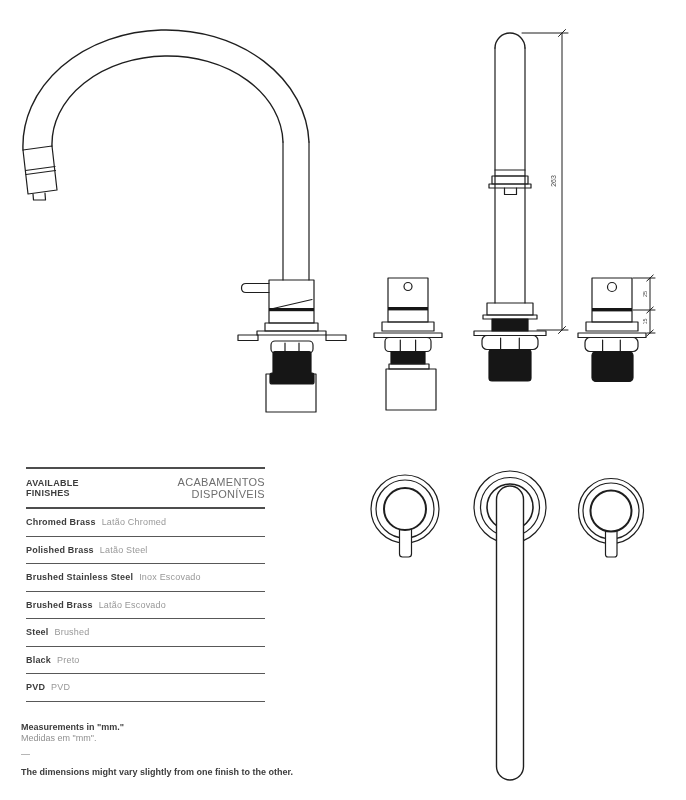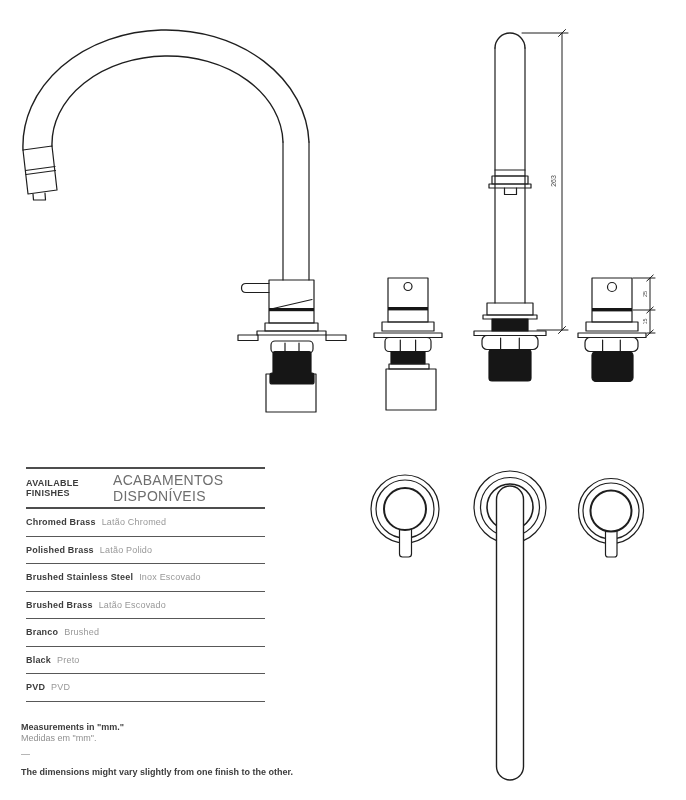--- a/index.html
+++ b/index.html
@@ -4,21 +4,21 @@
 <style>
   html,body{margin:0;padding:0;background:#ffffff;}
   .page{position:relative;width:686px;height:800px;background:#ffffff;overflow:hidden;
         font-family:"Liberation Sans",sans-serif;}
   .drawings{position:absolute;left:0;top:0;}
   
   .fin-table{position:absolute;left:26px;top:467px;width:239px;}
   .fin-header{display:flex;align-items:center;gap:14px;height:38px;
               border-top:2px solid #4d4d4d;border-bottom:2px solid #4d4d4d;}
   .fin-header .en{font-size:9px;font-weight:bold;color:#3d3d3d;letter-spacing:.3px;}
-  .fin-header .pt{font-size:14px;color:#6e6e6e;letter-spacing:.3px;}
+  .fin-header .pt{font-size:11px;color:#6e6e6e;letter-spacing:.3px;text-align:right;}
   .fin-row{display:flex;align-items:center;gap:6px;height:26.5px;border-bottom:1.5px solid #585858;}
   .fin-row .en{font-size:9px;font-weight:bold;color:#3d3d3d;letter-spacing:.2px;white-space:nowrap;}
   .fin-row .pt{font-size:9px;color:#989898;letter-spacing:.2px;white-space:nowrap;}
   
   .notes{position:absolute;left:21px;top:722px;width:330px;font-size:9px;line-height:10.5px;}
   .notes .bold{font-weight:bold;color:#3d3d3d;}
   .notes .gray{color:#8f8f8f;}
   .notes .sep{color:#8f8f8f;margin:6px 0 7px 0;}
   .dim-text{font-family:"Liberation Sans",sans-serif;fill:#4a4a4a;}
 </style>
@@ -144,32 +144,32 @@
     <div class="fin-header">
       <span class="en">AVAILABLE FINISHES</span>
       <span class="pt">ACABAMENTOS DISPONÍVEIS</span>
     </div>
     <div class="fin-row">
       <span class="en">Chromed Brass</span>
       <span class="pt">Latão Chromed</span>
     </div>
     <div class="fin-row">
       <span class="en">Polished Brass</span>
-      <span class="pt">Latão Polido</span>
+      <span class="pt">Latão Steel</span>
     </div>
     <div class="fin-row">
       <span class="en">Brushed Stainless Steel</span>
       <span class="pt">Inox Escovado</span>
     </div>
     <div class="fin-row">
       <span class="en">Brushed Brass</span>
       <span class="pt">Latão Escovado</span>
     </div>
     <div class="fin-row">
-      <span class="en">Branco</span>
+      <span class="en">Steel</span>
       <span class="pt">Brushed</span>
     </div>
     <div class="fin-row">
       <span class="en">Black</span>
       <span class="pt">Preto</span>
     </div>
     <div class="fin-row">
       <span class="en">PVD</span>
       <span class="pt">PVD</span>
     </div>

